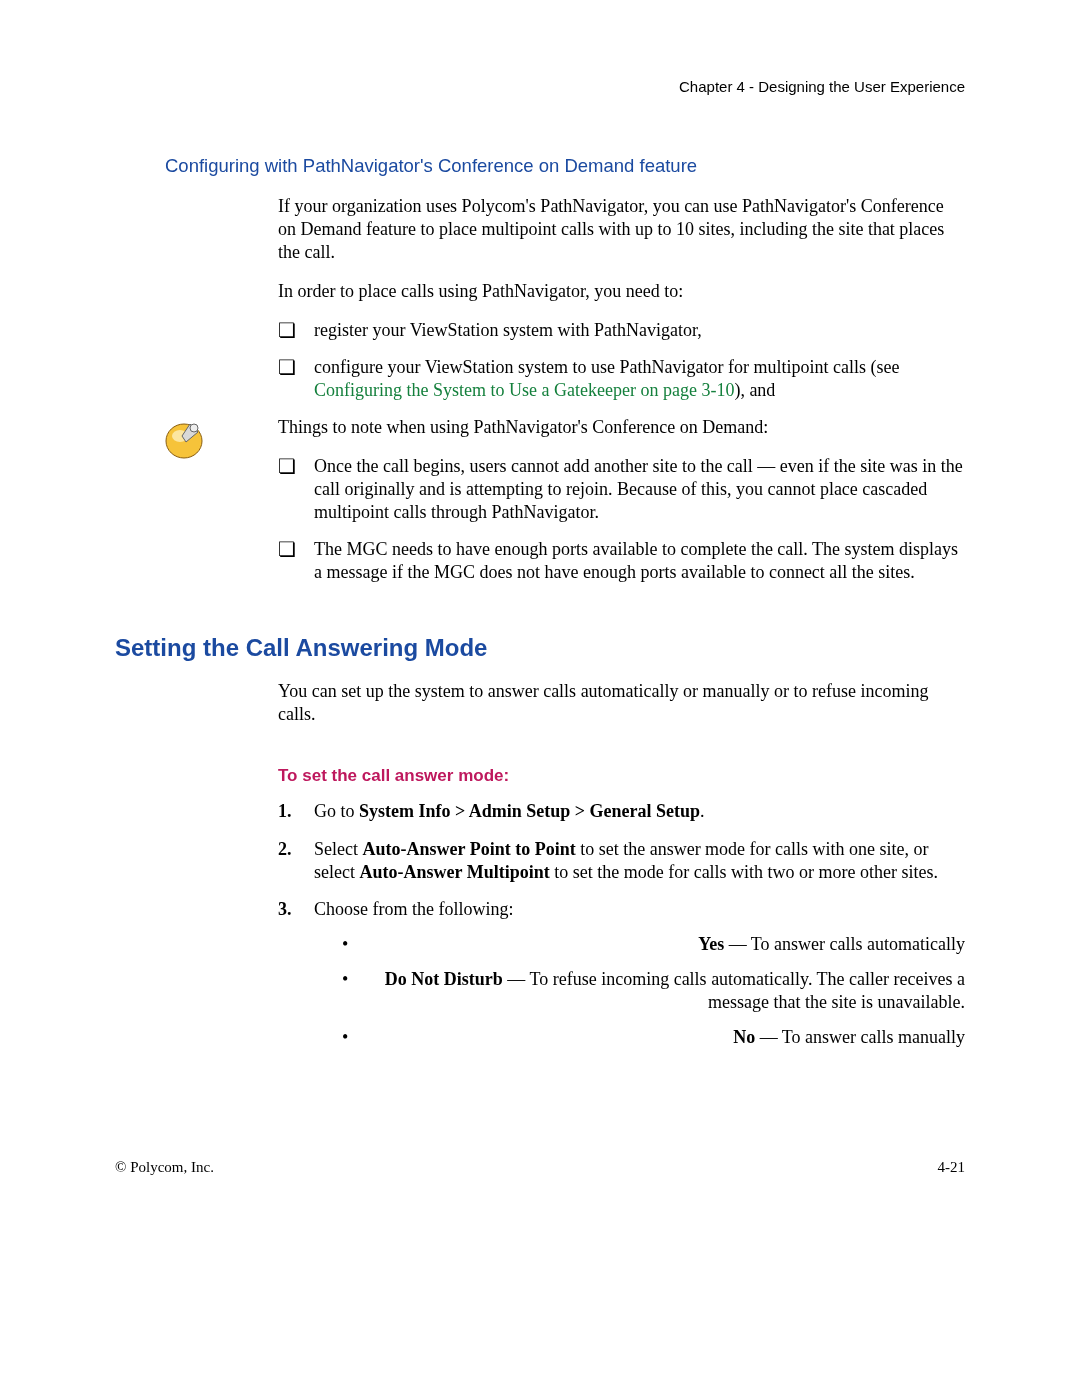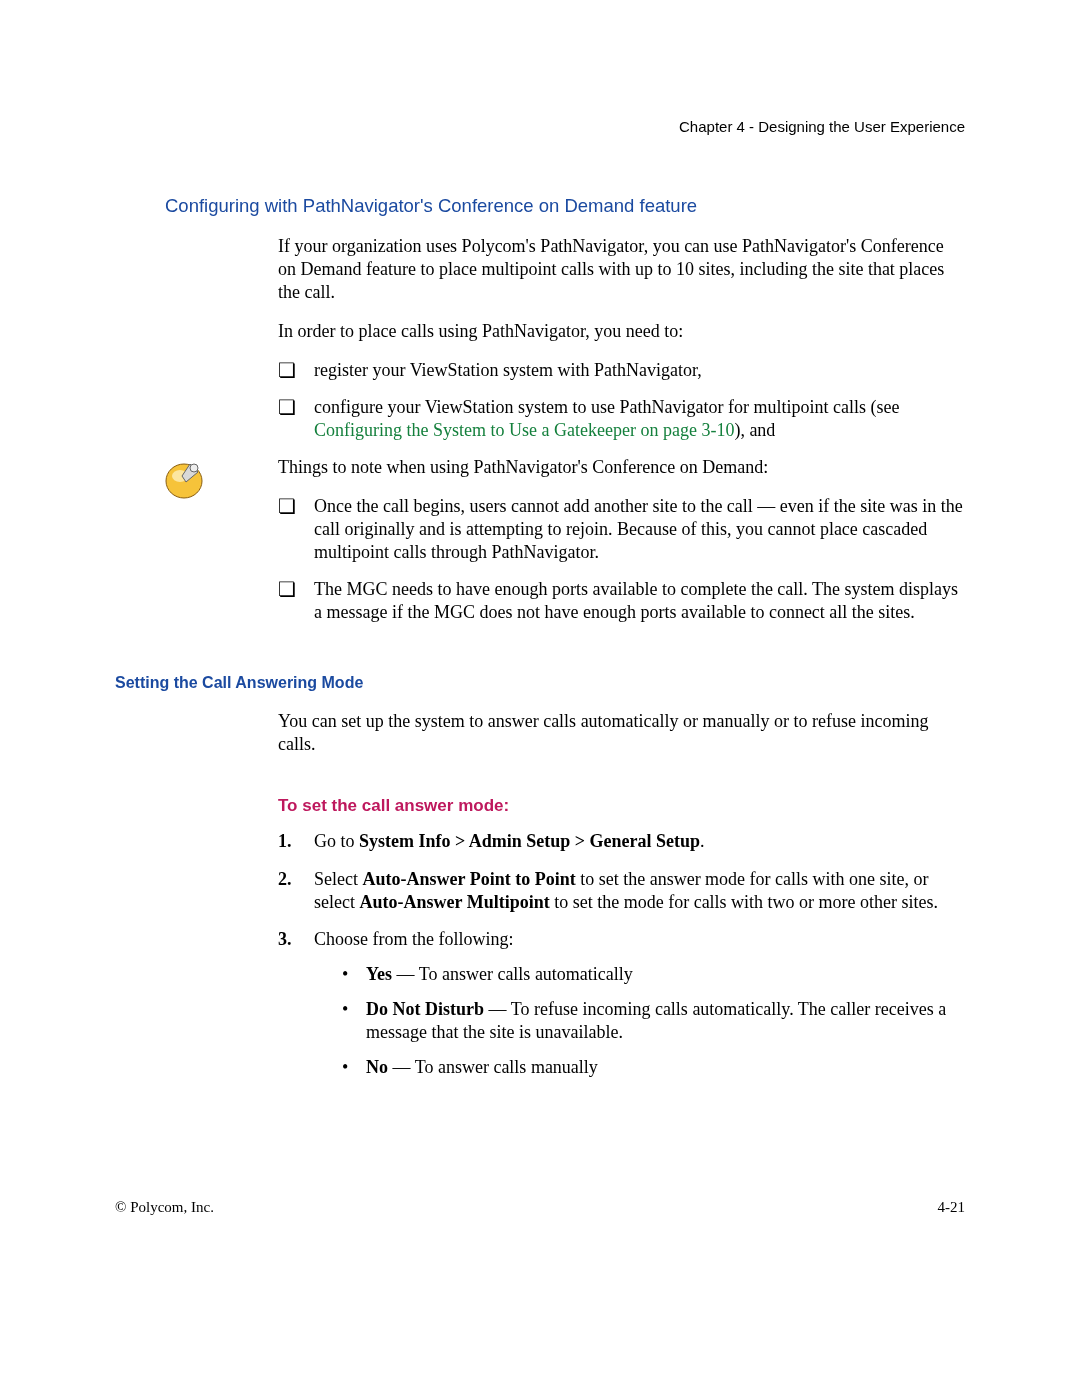--- a/index.html
+++ b/index.html
@@ -9,21 +9,20 @@
     font-family: "Palatino Linotype", "Book Antiqua", Palatino, serif;
     color: #000;
     width: 1080px;
   }
   .page {
     width: 1080px;
     height: 1234px;
     position: relative;
     box-sizing: border-box;
     padding: 78px 115px 0 115px;
-    margin-top: 40px;
   }
   .header-line {
     font-family: "Arial Narrow", Arial, sans-serif;
     font-size: 15px;
     text-align: right;
     color: #000;
     margin-bottom: 60px;
   }
   .content {
     margin-left: 50px;
@@ -36,21 +35,21 @@
   }
   .h3 {
     font-weight: normal;
     color: #1b4aa0;
     font-size: 18.5px;
     margin: 0 0 18px 0;
   }
   .h2 {
     font-weight: bold;
     color: #1b4aa0;
-    font-size: 16px;
+    font-size: 24px;
     margin: 50px 0 18px 0;
   }
   .h4 {
     font-weight: bold;
     color: #be185d;
     font-size: 17px;
     margin: 40px 0 14px 0;
   }
   p {
     font-size: 18px;
@@ -98,20 +97,21 @@
   }
   .bullet-list > li::before {
     content: "•";
     position: absolute;
     left: 6px;
     top: 0;
   }
   .sublist-wrap {
     margin-left: 22px;
     margin-top: 12px;
+    text-align: right;
   }
   .xref {
     color: #15803d;
   }
   .bold { font-weight: bold; }
   .footer {
     position: absolute;
     bottom: 58px;
     left: 115px;
     right: 115px;

